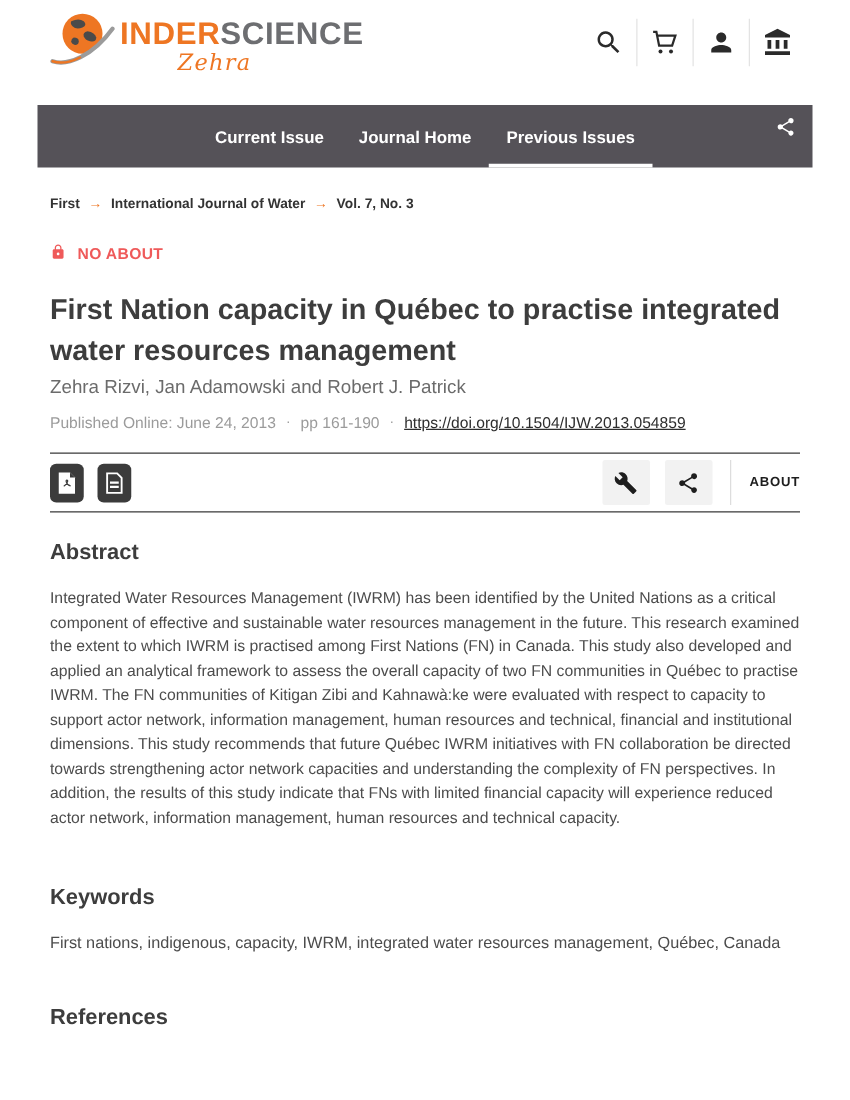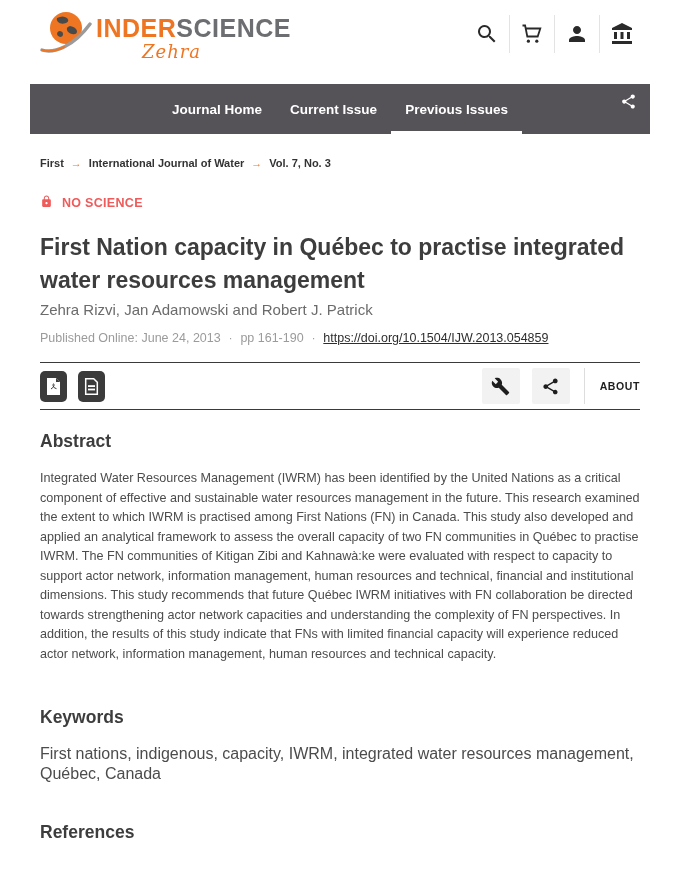--- a/index.html
+++ b/index.html
@@ -102,21 +102,21 @@
     color:#1e1e1e; background:none; border:none; cursor:pointer; font-family:inherit;
   }
 
   .section-heading { font-size:17.5px; font-weight:bold; color:#3d3d3d; }
   .abstract-heading { margin-top:21px; }
   .abstract-body {
     margin-top:17px; font-size:12.6px; line-height:19.5px; color:#4c4c4c;
   }
   .keywords-heading { margin-top:43px; }
   .keywords-body {
-    margin-top:16px; font-size:16px; line-height:19.5px; color:#4c4c4c;
+    margin-top:16px; font-size:13px; line-height:19.5px; color:#4c4c4c;
   }
   .references-heading { margin-top:39px; }
 </style>
 </head>
 <body>
 
 <header class="site-header">
   <div class="logo">
     <span>
       <svg width="52" height="52" viewBox="0 0 52 52">
@@ -160,22 +160,22 @@
     <button class="hicon" aria-label="Institution">
       <svg viewBox="0 0 24 24" fill="currentColor">
           <path d="M4 10h3v7H4zM10.5 10h3v7h-3zM2 19h20v3H2zM17 10h3v7h-3zM12 1 2 6v2h20V6z"></path>
         </svg>
     </button>
   </div>
 </header>
 
 <nav class="navbar">
   <div class="nav-links">
+    <button class="nav-item">Current Issue</button>
     <button class="nav-item">Journal Home</button>
-    <button class="nav-item">Current Issue</button>
     <button class="nav-item active">Previous Issues</button>
   </div>
   <button class="nav-share" aria-label="Share">
     <svg viewBox="0 0 24 24" fill="currentColor">
         <path d="M18 16.08c-.76 0-1.44.3-1.96.77L8.91 12.7c.05-.23.09-.46.09-.7s-.04-.47-.09-.7l7.05-4.11c.54.5 1.25.81 2.04.81 1.66 0 3-1.34 3-3s-1.34-3-3-3-3 1.34-3 3c0 .24.04.47.09.7L8.04 9.81C7.5 9.31 6.79 9 6 9c-1.66 0-3 1.34-3 3s1.34 3 3 3c.79 0 1.5-.31 2.04-.81l7.12 4.16c-.05.21-.08.43-.08.65 0 1.61 1.31 2.92 2.92 2.92s2.92-1.31 2.92-2.92-1.31-2.92-2.92-2.92z"></path>
       </svg>
   </button>
 </nav>
 
 <main class="content">
@@ -187,21 +187,21 @@
     <span class="crumb-sep">→</span>
     <span class="crumb">Vol. 7, No. 3</span>
   </div>
 
   <div class="access-row">
     <span>
       <svg viewBox="0 0 24 24" fill="#ef5a5a">
           <path d="M18 8h-1V6c0-2.76-2.24-5-5-5S7 3.24 7 6v2H6c-1.1 0-2 .9-2 2v10c0 1.1.9 2 2 2h12c1.1 0 2-.9 2-2V10c0-1.1-.9-2-2-2zm-6 9c-1.1 0-2-.9-2-2s.9-2 2-2 2 .9 2 2-.9 2-2 2zm3.1-9H8.9V6c0-1.71 1.39-3.1 3.1-3.1 1.71 0 3.1 1.39 3.1 3.1v2z"></path>
         </svg>
     </span>
-    <span>NO SCIENCE</span>
+    <span>NO ABOUT</span>
   </div>
 
   <h1 class="article-title">First Nation capacity in Québec to practise integrated water resources management</h1>
 
   <div class="authors">Zehra Rizvi, Jan Adamowski and Robert J. Patrick</div>
 
   <div class="pub-line">
     <span>Published Online: June 24, 2013</span>
     <span class="pub-sep">·</span>
     <span>pp 161-190</span>

